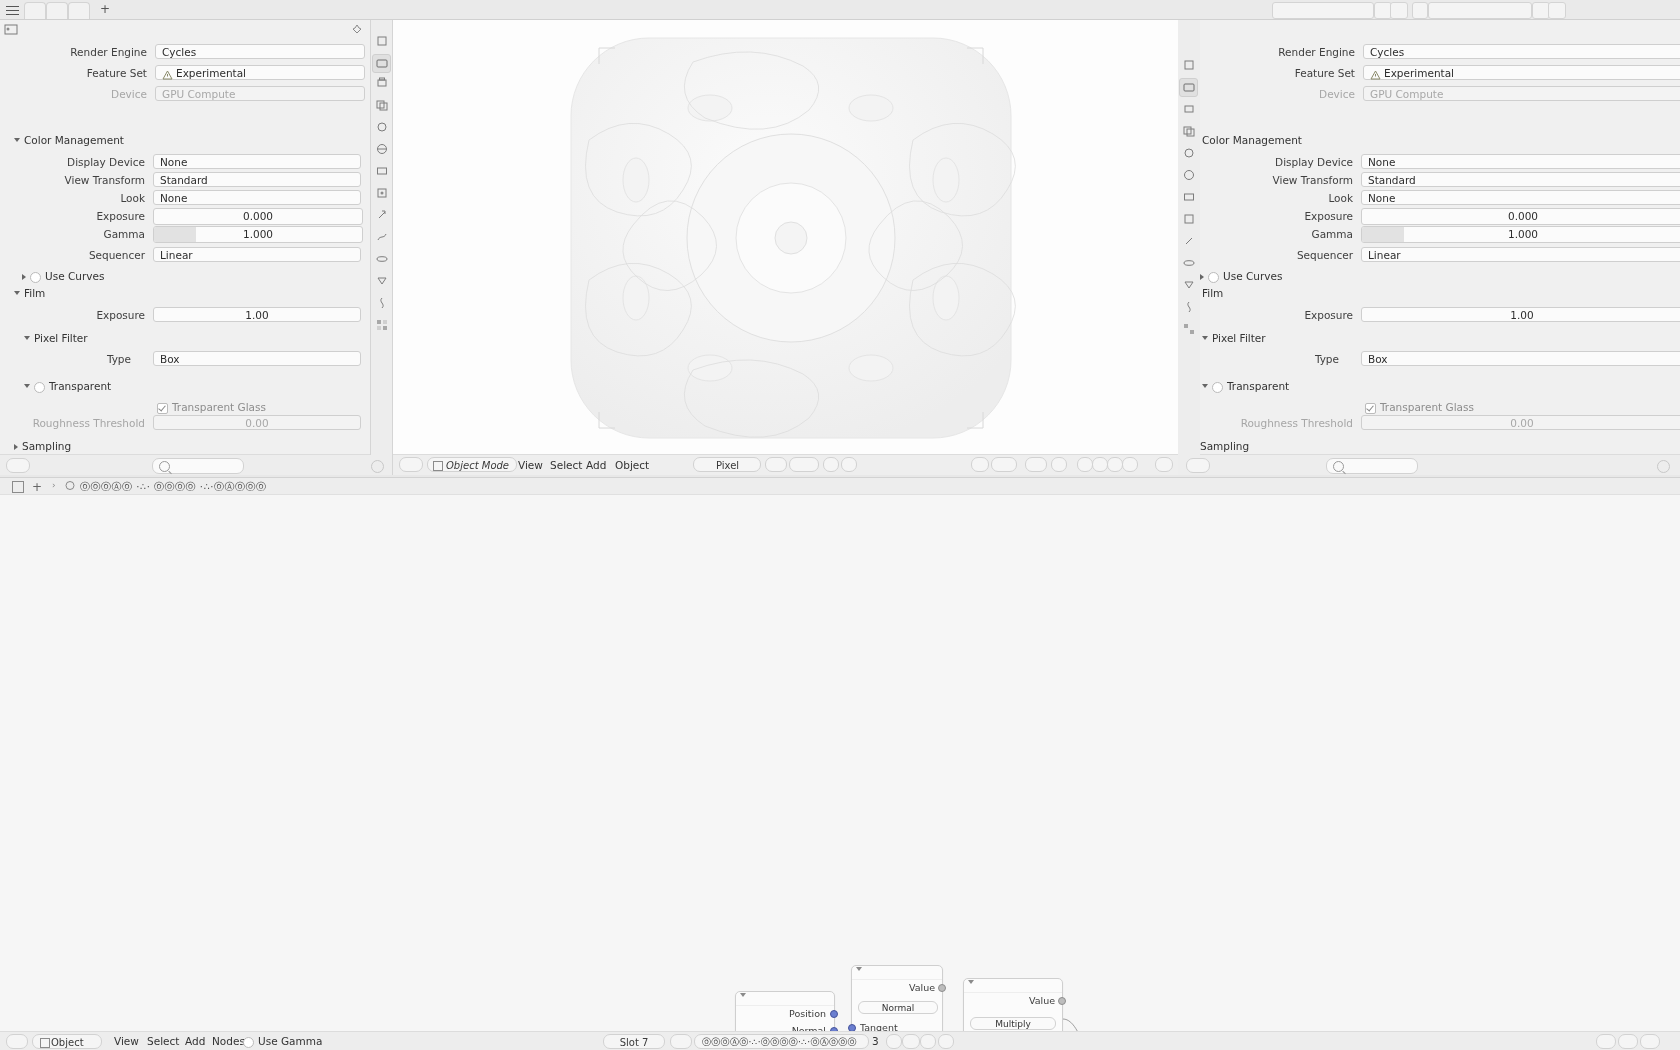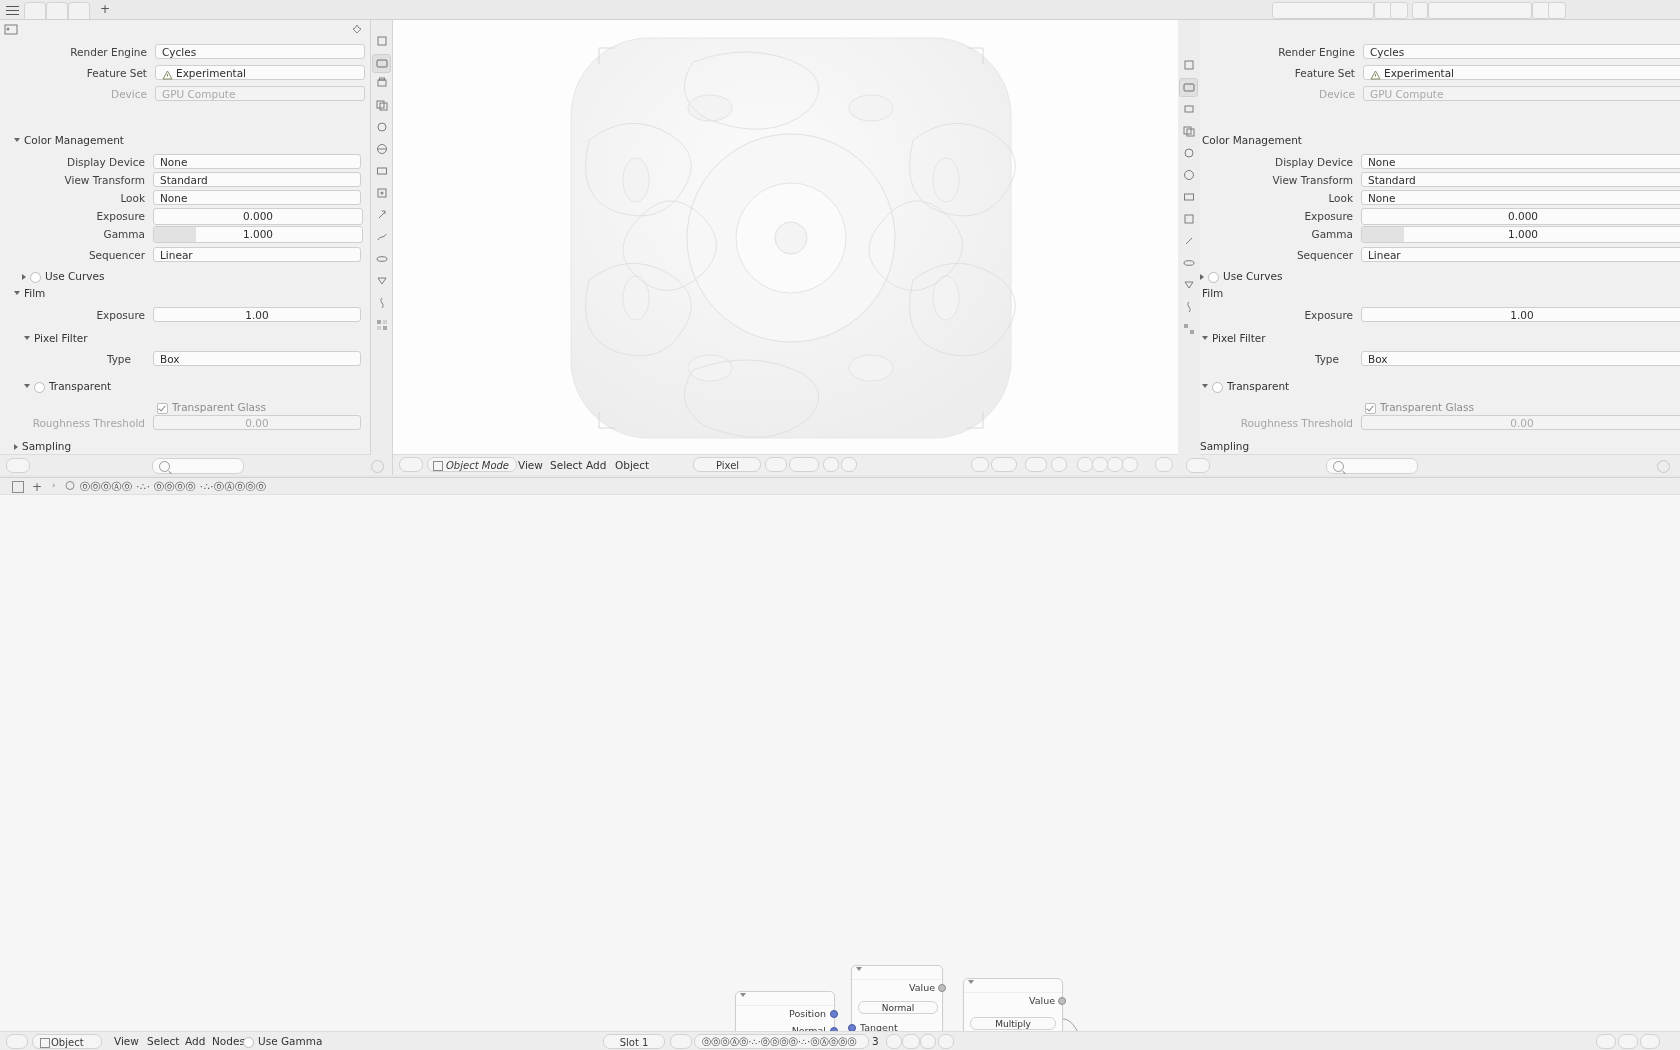--- a/index.html
+++ b/index.html
@@ -705,21 +705,21 @@
       <span>Object</span>
     </div>
     <div style="position:absolute;left:40px;top:6px;width:8px;height:8px;border:1px solid #8b8b8b;"></div>
     <div class="sb-item" style="left:114px;">View</div>
     <div class="sb-item" style="left:147px;">Select</div>
     <div class="sb-item" style="left:185px;">Add</div>
     <div class="sb-item" style="left:212px;">Nodes</div>
     <div class="sb-item" style="left:243px;">
       <span class="radio"></span><span>Use Gamma</span>
     </div>
-    <div class="pill" style="left:603px;top:2px;width:62px;text-align:center;padding:0;">Slot 1</div>
+    <div class="pill" style="left:603px;top:2px;width:62px;text-align:center;padding:0;">Slot 7</div>
     <div class="pill" style="left:670px;top:2px;width:22px;"></div>
     <div class="pill" style="left:694px;top:2px;width:175px;font-size:9px;letter-spacing:.3px;">
       <span>ⓞⓞⓞⒶⓞ·∴·ⓞⓞⓞⓞ·∴·ⓞⒶⓞⓞⓞ</span>
     </div>
     <div class="sb-item" style="left:872px;">3</div>
     <div class="pill" style="left:886px;top:2px;width:16px;"></div>
     <div class="pill" style="left:902px;top:2px;width:18px;"></div>
     <div class="pill" style="left:920px;top:2px;width:14px;"></div>
     <div class="pill" style="left:938px;top:2px;width:16px;"></div>
     <div class="pill" style="left:1596px;top:2px;width:20px;"></div>

